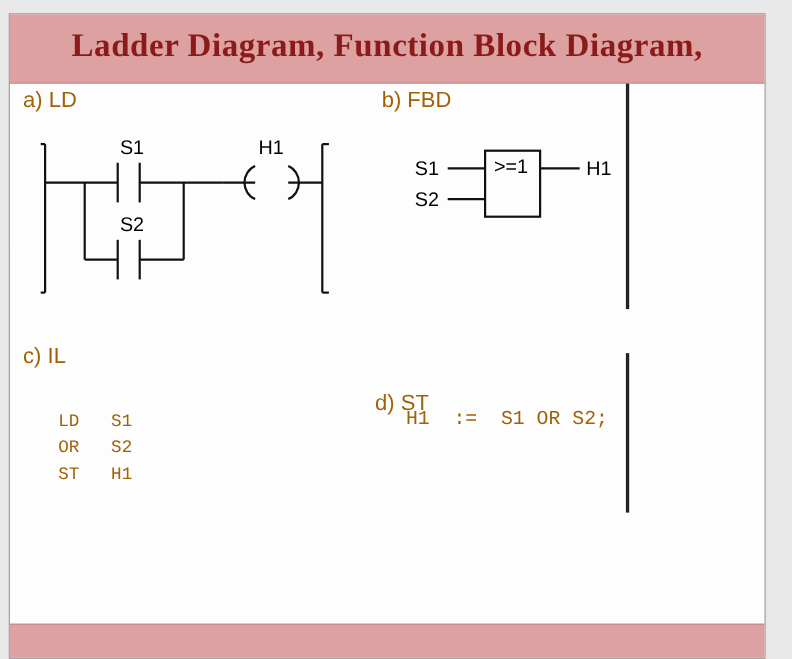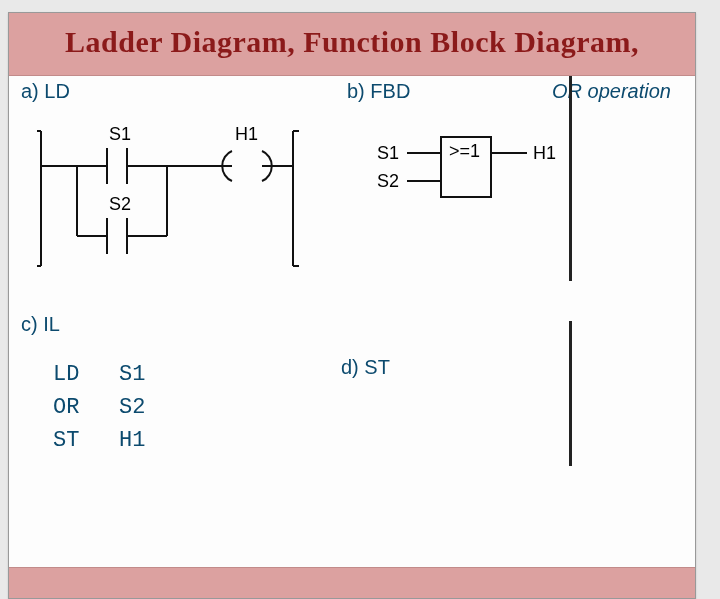--- a/index.html
+++ b/index.html
@@ -36,21 +36,21 @@
     font-weight: bold;
     font-size: 30px;
     line-height: 1.25;
     letter-spacing: 0.5px;
   }
   .body {
     position: relative;
     padding: 20px 11px 0 24px;
     height: 430px;
     font-family: Arial, Helvetica, sans-serif;
-    color: #0c4a6e;
+    color: #a16207;
   }
   .quad-label {
     position: absolute;
     font-size: 20px;
   }
   .op-label {
     position: absolute;
     font-style: italic;
     font-size: 20px;
   }
@@ -78,23 +78,23 @@
     top: 55px;
     width: 260px;
     height: 90px;
   }
   .fbd text { font-family: Arial, sans-serif; font-size: 18px; }
 
   
   .il {
     position: absolute;
     left: 44px;
-    top: 282px;
+    top: 295px;
     font-family: "Courier New", monospace;
-    font-size: 22px;
+    font-size: 16px;
     line-height: 1.5;
     white-space: pre;
   }
 
   
   .st {
     position: absolute;
     left: 360px;
     top: 295px;
     font-family: "Courier New", monospace;
@@ -121,21 +121,20 @@
       <div class="line">Ladder Diagram, Function Block Diagram,</div>
     </div>
 
     <div class="body">
 
       <div class="quad-label" style="left:12px; top:4px;">a) LD</div>
       <div class="quad-label" style="left:338px; top:4px;">b) FBD</div>
       <div class="quad-label" style="left:12px; top:237px;">c) IL</div>
       <div class="quad-label" style="left:332px; top:248px;margin-top:32px;">d) ST</div>
 
-      <div class="op-label" style="right:24px; top:4px;">OR operation</div>
 
       <div class="sep" style="left:560px; top:0; height:205px;"></div>
       <div class="sep" style="left:560px; top:245px; height:145px;"></div>
 
       <div class="ld">
         <svg width="260" height="150">
           <g stroke="#111" stroke-width="2" fill="none">
 
             <line x1="4" y1="5" x2="4" y2="140"></line>
             <line x1="256" y1="5" x2="256" y2="140"></line>
@@ -182,18 +181,19 @@
           <text x="28" y="56">S2</text>
           <text x="100" y="26">&gt;=1</text>
           <text x="184" y="28">H1</text>
         </svg>
       </div>
 
       <div class="il"><span>LD</span>   <span>S1</span>
 <span>OR</span>   <span>S2</span>
 <span>ST</span>   <span>H1</span></div>
 
+      <div class="st"><span>H1  :=  S1 OR S2;</span></div>
 
     </div>
 
     <div class="bottom-band"></div>
   </div>
 </div>
 
 </body></html>

